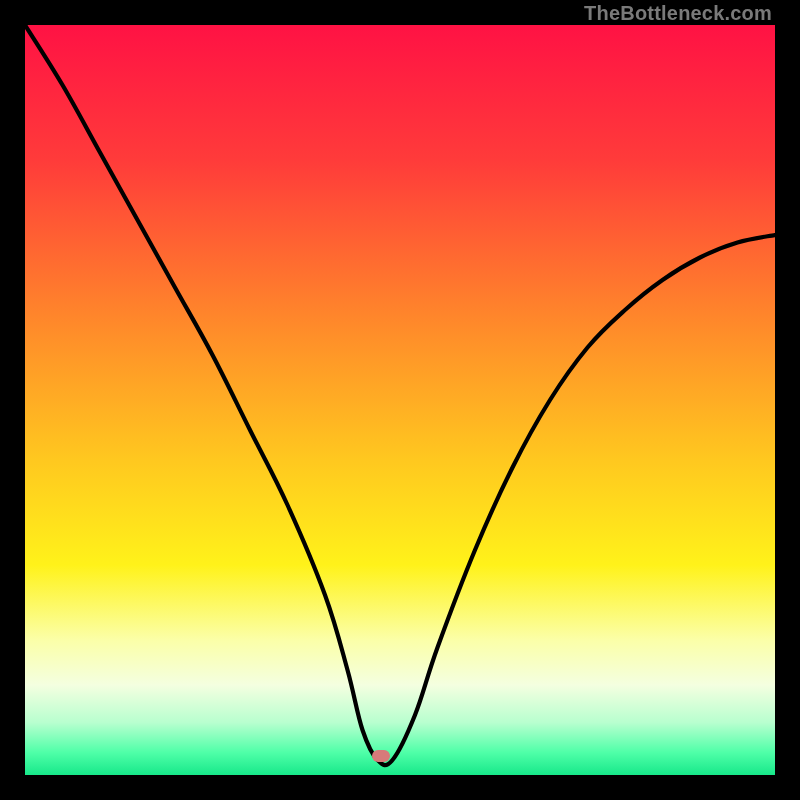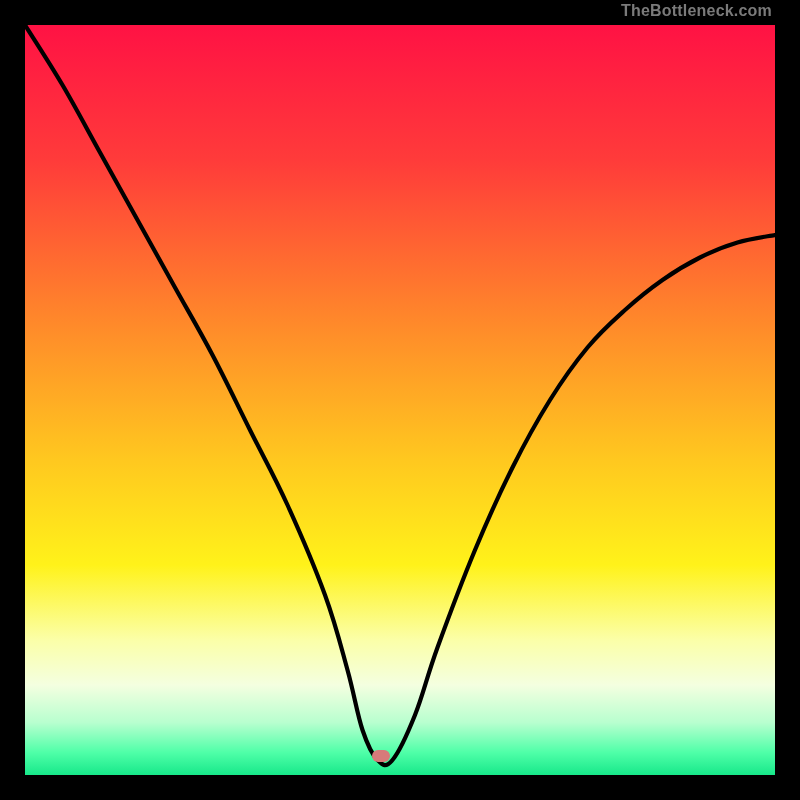--- a/index.html
+++ b/index.html
@@ -38,21 +38,21 @@
     width: 18px;
     height: 12px;
     border-radius: 6px;
     background: #d77a7a;
     transform: translate(-50%, -50%);
   }
   .watermark {
     position: absolute;
     top: 2px;
     right: 28px;
-    font-size: 16px;
+    font-size: 20px;
     font-weight: 600;
     color: #7a7a7a;
     letter-spacing: 0.2px;
   }
 </style>
 </head>
 <body>
 
 <div class="frame">
 

